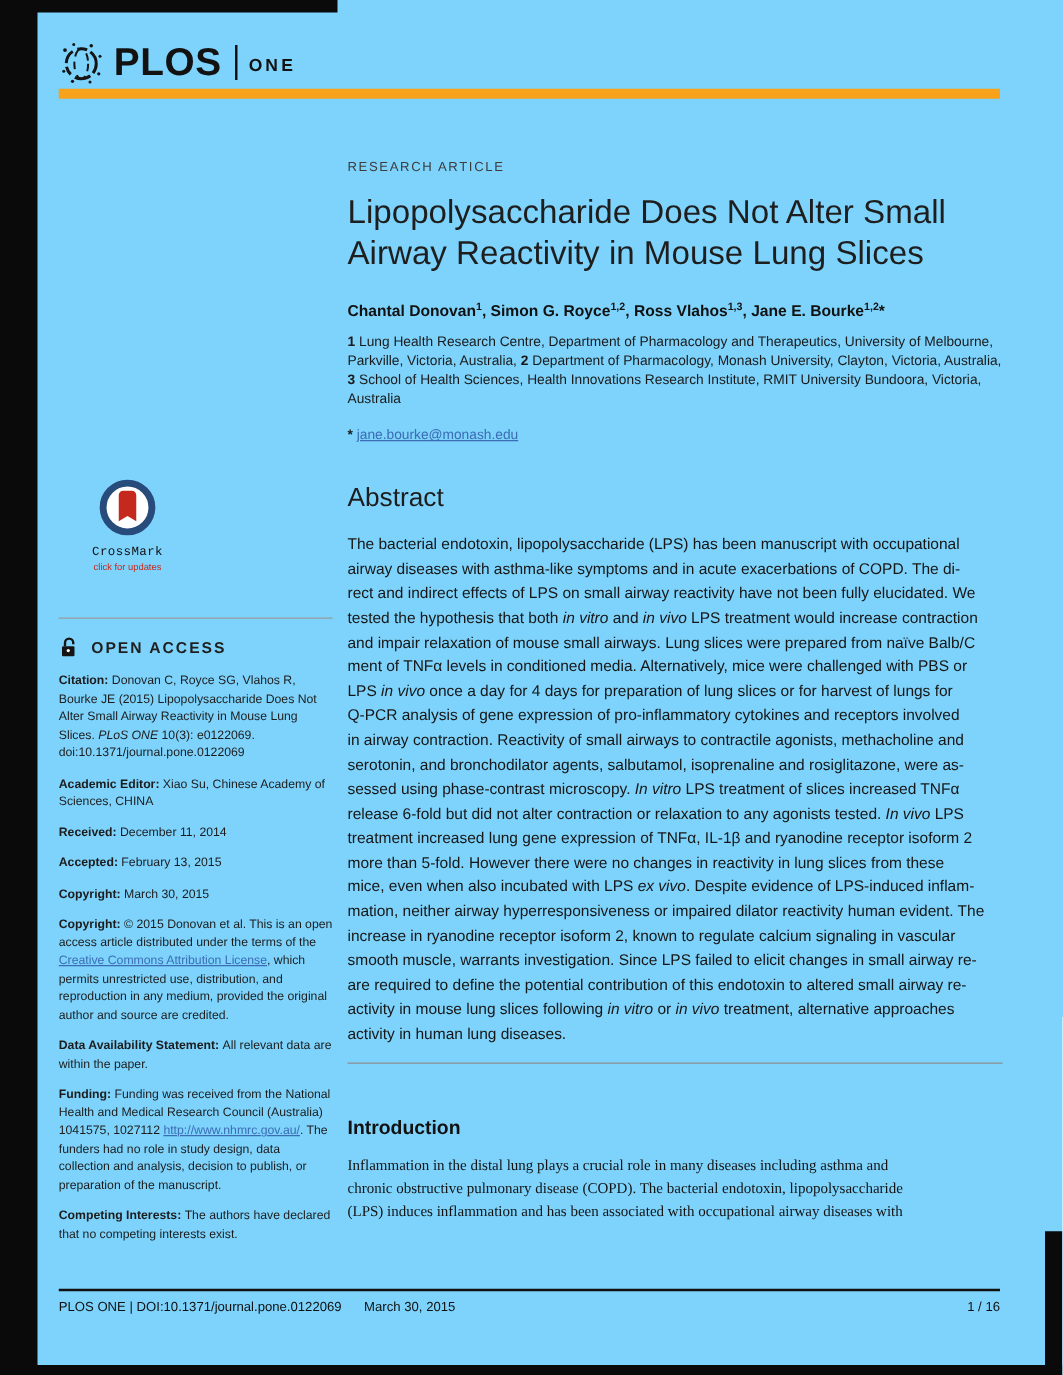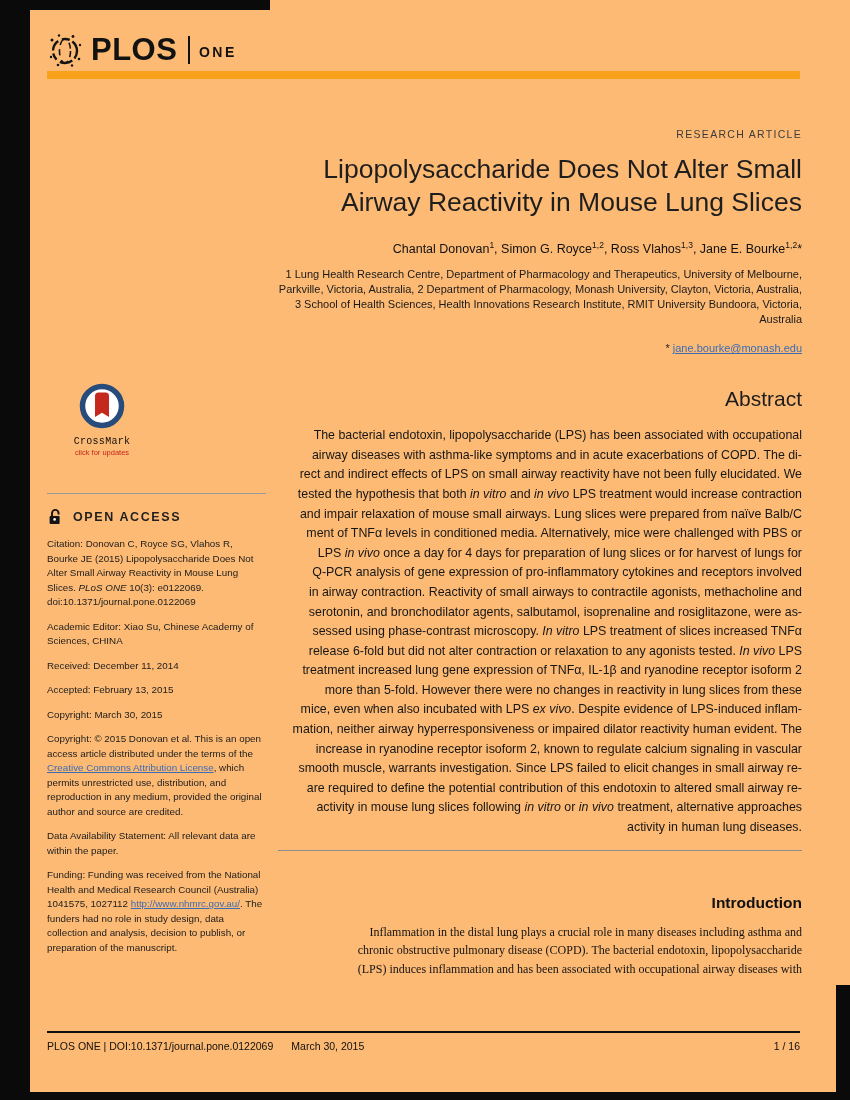--- a/index.html
+++ b/index.html
@@ -1,36 +1,36 @@
 <!DOCTYPE html>
 <html style="--accent_orange: #F7A21A; --link_blue: #3B6CB4; --crossmark_red: #C5281C; --crossmark_blue: #274B7A;"><head>
 <meta charset="utf-8">
 <style>
   html,body{margin:0;padding:0;background:#ffffff;}
-  .page{position:relative;width:850px;height:1100px;background:#fdba74;overflow:hidden;
+  .page{position:relative;width:850px;height:1100px;background:#7dd3fc;overflow:hidden;
         font-family:"Liberation Sans",sans-serif;color:#1a1a1a;}
   .edge{position:absolute;background:#0a0a0a;}
   .edge.top{left:0;top:0;width:270px;height:10px;}
   .edge.left{left:0;top:0;width:30px;height:1100px;}
   .edge.bottom{left:0;top:1092px;width:850px;height:8px;}
   .edge.right{left:836px;top:985px;width:14px;height:115px;}
 
   
   .header-logo{position:absolute;left:47px;top:32px;display:flex;align-items:center;}
   .plos-word{font-size:31px;font-weight:700;letter-spacing:0.5px;color:#121212;margin-left:8px;}
   .logo-divider{width:1.5px;height:28px;background:#121212;margin:0 9px 0 11px;}
   .one-word{font-size:14px;font-weight:700;letter-spacing:2.5px;color:#121212;margin-top:3px;}
   .orange-bar{position:absolute;left:47px;top:71px;width:753px;height:8px;background:var(--accent_orange,#F7A21A);}
 
   
-  .main-col{position:absolute;left:278px;top:128px;width:524px;text-align:right;}
+  .main-col{position:absolute;left:278px;top:128px;width:524px;}
   .kicker{font-size:10.5px;letter-spacing:1.3px;color:#3c3c3c;}
   .title{font-size:26.5px;line-height:33px;font-weight:500;color:#1e1e1e;margin:13px 0 0 0;}
   .authors{margin-top:21px;font-size:12.5px;color:#111;}
-  .b{font-weight:400;}
+  .b{font-weight:700;}
   .i{font-style:italic;}
   sup{font-size:8.5px;}
   .lnk{color:var(--link_blue,#3B6CB4);text-decoration:underline;cursor:pointer;}
   .affiliations{margin-top:11px;font-size:11px;line-height:15px;color:#1a1a1a;}
   .email-line{margin-top:15px;font-size:11px;}
   .abstract-h{margin-top:33px;font-size:21px;font-weight:500;color:#1d1d1d;}
   .abs-lines{margin-top:15px;font-size:12.4px;line-height:19.6px;color:#161616;}
   .abs-lines .line{white-space:pre;}
   .abs-rule{margin-top:12px;border:none;border-top:1.5px solid #8d8d8d;width:100%;}
   .intro-h{margin-top:43px;font-size:15.5px;font-weight:700;color:#111;}
@@ -109,33 +109,34 @@
 
     <div class="sb-blocks">
         <div class="sb-block"><span class="b">Citation: </span><span>Donovan C, Royce SG, Vlahos R, Bourke JE (2015) Lipopolysaccharide Does Not Alter Small Airway Reactivity in Mouse Lung Slices. </span><span class="i">PLoS ONE</span><span> 10(3): e0122069. doi:10.1371/journal.pone.0122069</span></div>
         <div class="sb-block"><span class="b">Academic Editor: </span><span>Xiao Su, Chinese Academy of Sciences, CHINA</span></div>
         <div class="sb-block"><span class="b">Received: </span><span>December 11, 2014</span></div>
         <div class="sb-block"><span class="b">Accepted: </span><span>February 13, 2015</span></div>
         <div class="sb-block"><span class="b">Copyright: </span><span>March 30, 2015</span></div>
         <div class="sb-block"><span class="b">Copyright: </span><span>© 2015 Donovan et al. This is an open access article distributed under the terms of the </span><span class="lnk">Creative Commons Attribution License</span><span>, which permits unrestricted use, distribution, and reproduction in any medium, provided the original author and source are credited.</span></div>
         <div class="sb-block"><span class="b">Data Availability Statement: </span><span>All relevant data are within the paper.</span></div>
         <div class="sb-block"><span class="b">Funding: </span><span>Funding was received from the National Health and Medical Research Council (Australia) 1041575, 1027112 </span><span class="lnk">http://www.nhmrc.gov.au/</span><span>. The funders had no role in study design, data collection and analysis, decision to publish, or preparation of the manuscript.</span></div>
+        <div class="sb-block"><span class="b">Competing Interests: </span><span>The authors have declared that no competing interests exist.</span></div>
       </div>
   </div>
 
   <div class="main-col">
     <div class="kicker">RESEARCH ARTICLE</div>
     <h1 class="title">Lipopolysaccharide Does Not Alter Small Airway Reactivity in Mouse Lung Slices</h1>
     <div class="authors"><span class="b">Chantal Donovan</span><sup class="b">1</sup><span class="b">, </span><span class="b">Simon G. Royce</span><sup class="b">1,2</sup><span class="b">, </span><span class="b">Ross Vlahos</span><sup class="b">1,3</sup><span class="b">, </span><span class="b">Jane E. Bourke</span><sup class="b">1,2</sup><span class="b">*</span></div>
     <div class="affiliations"><span class="b">1 </span><span>Lung Health Research Centre, Department of Pharmacology and Therapeutics, University of Melbourne, Parkville, Victoria, Australia, </span><span class="b">2 </span><span>Department of Pharmacology, Monash University, Clayton, Victoria, Australia, </span><span class="b">3 </span><span>School of Health Sciences, Health Innovations Research Institute, RMIT University Bundoora, Victoria, Australia</span></div>
     <div class="email-line"><span class="b">* </span><span class="lnk">jane.bourke@monash.edu</span></div>
 
     <div class="abstract-h">Abstract</div>
     <div class="abs-lines">
-        <div class="line">The bacterial endotoxin, lipopolysaccharide (LPS) has been associated with occupational</div>
+        <div class="line">The bacterial endotoxin, lipopolysaccharide (LPS) has been manuscript with occupational</div>
         <div class="line">airway diseases with asthma-like symptoms and in acute exacerbations of COPD. The di-</div>
         <div class="line">rect and indirect effects of LPS on small airway reactivity have not been fully elucidated. We</div>
         <div class="line">tested the hypothesis that both <i>in vitro</i> and <i>in vivo</i> LPS treatment would increase contraction</div>
         <div class="line">and impair relaxation of mouse small airways. Lung slices were prepared from naïve Balb/C</div>
         <div class="line">ment of TNFα levels in conditioned media. Alternatively, mice were challenged with PBS or</div>
         <div class="line">LPS <i>in vivo</i> once a day for 4 days for preparation of lung slices or for harvest of lungs for</div>
         <div class="line">Q-PCR analysis of gene expression of pro-inflammatory cytokines and receptors involved</div>
         <div class="line">in airway contraction. Reactivity of small airways to contractile agonists, methacholine and</div>
         <div class="line">serotonin, and bronchodilator agents, salbutamol, isoprenaline and rosiglitazone, were as-</div>
         <div class="line">sessed using phase-contrast microscopy. <i>In vitro</i> LPS treatment of slices increased TNFα</div>

